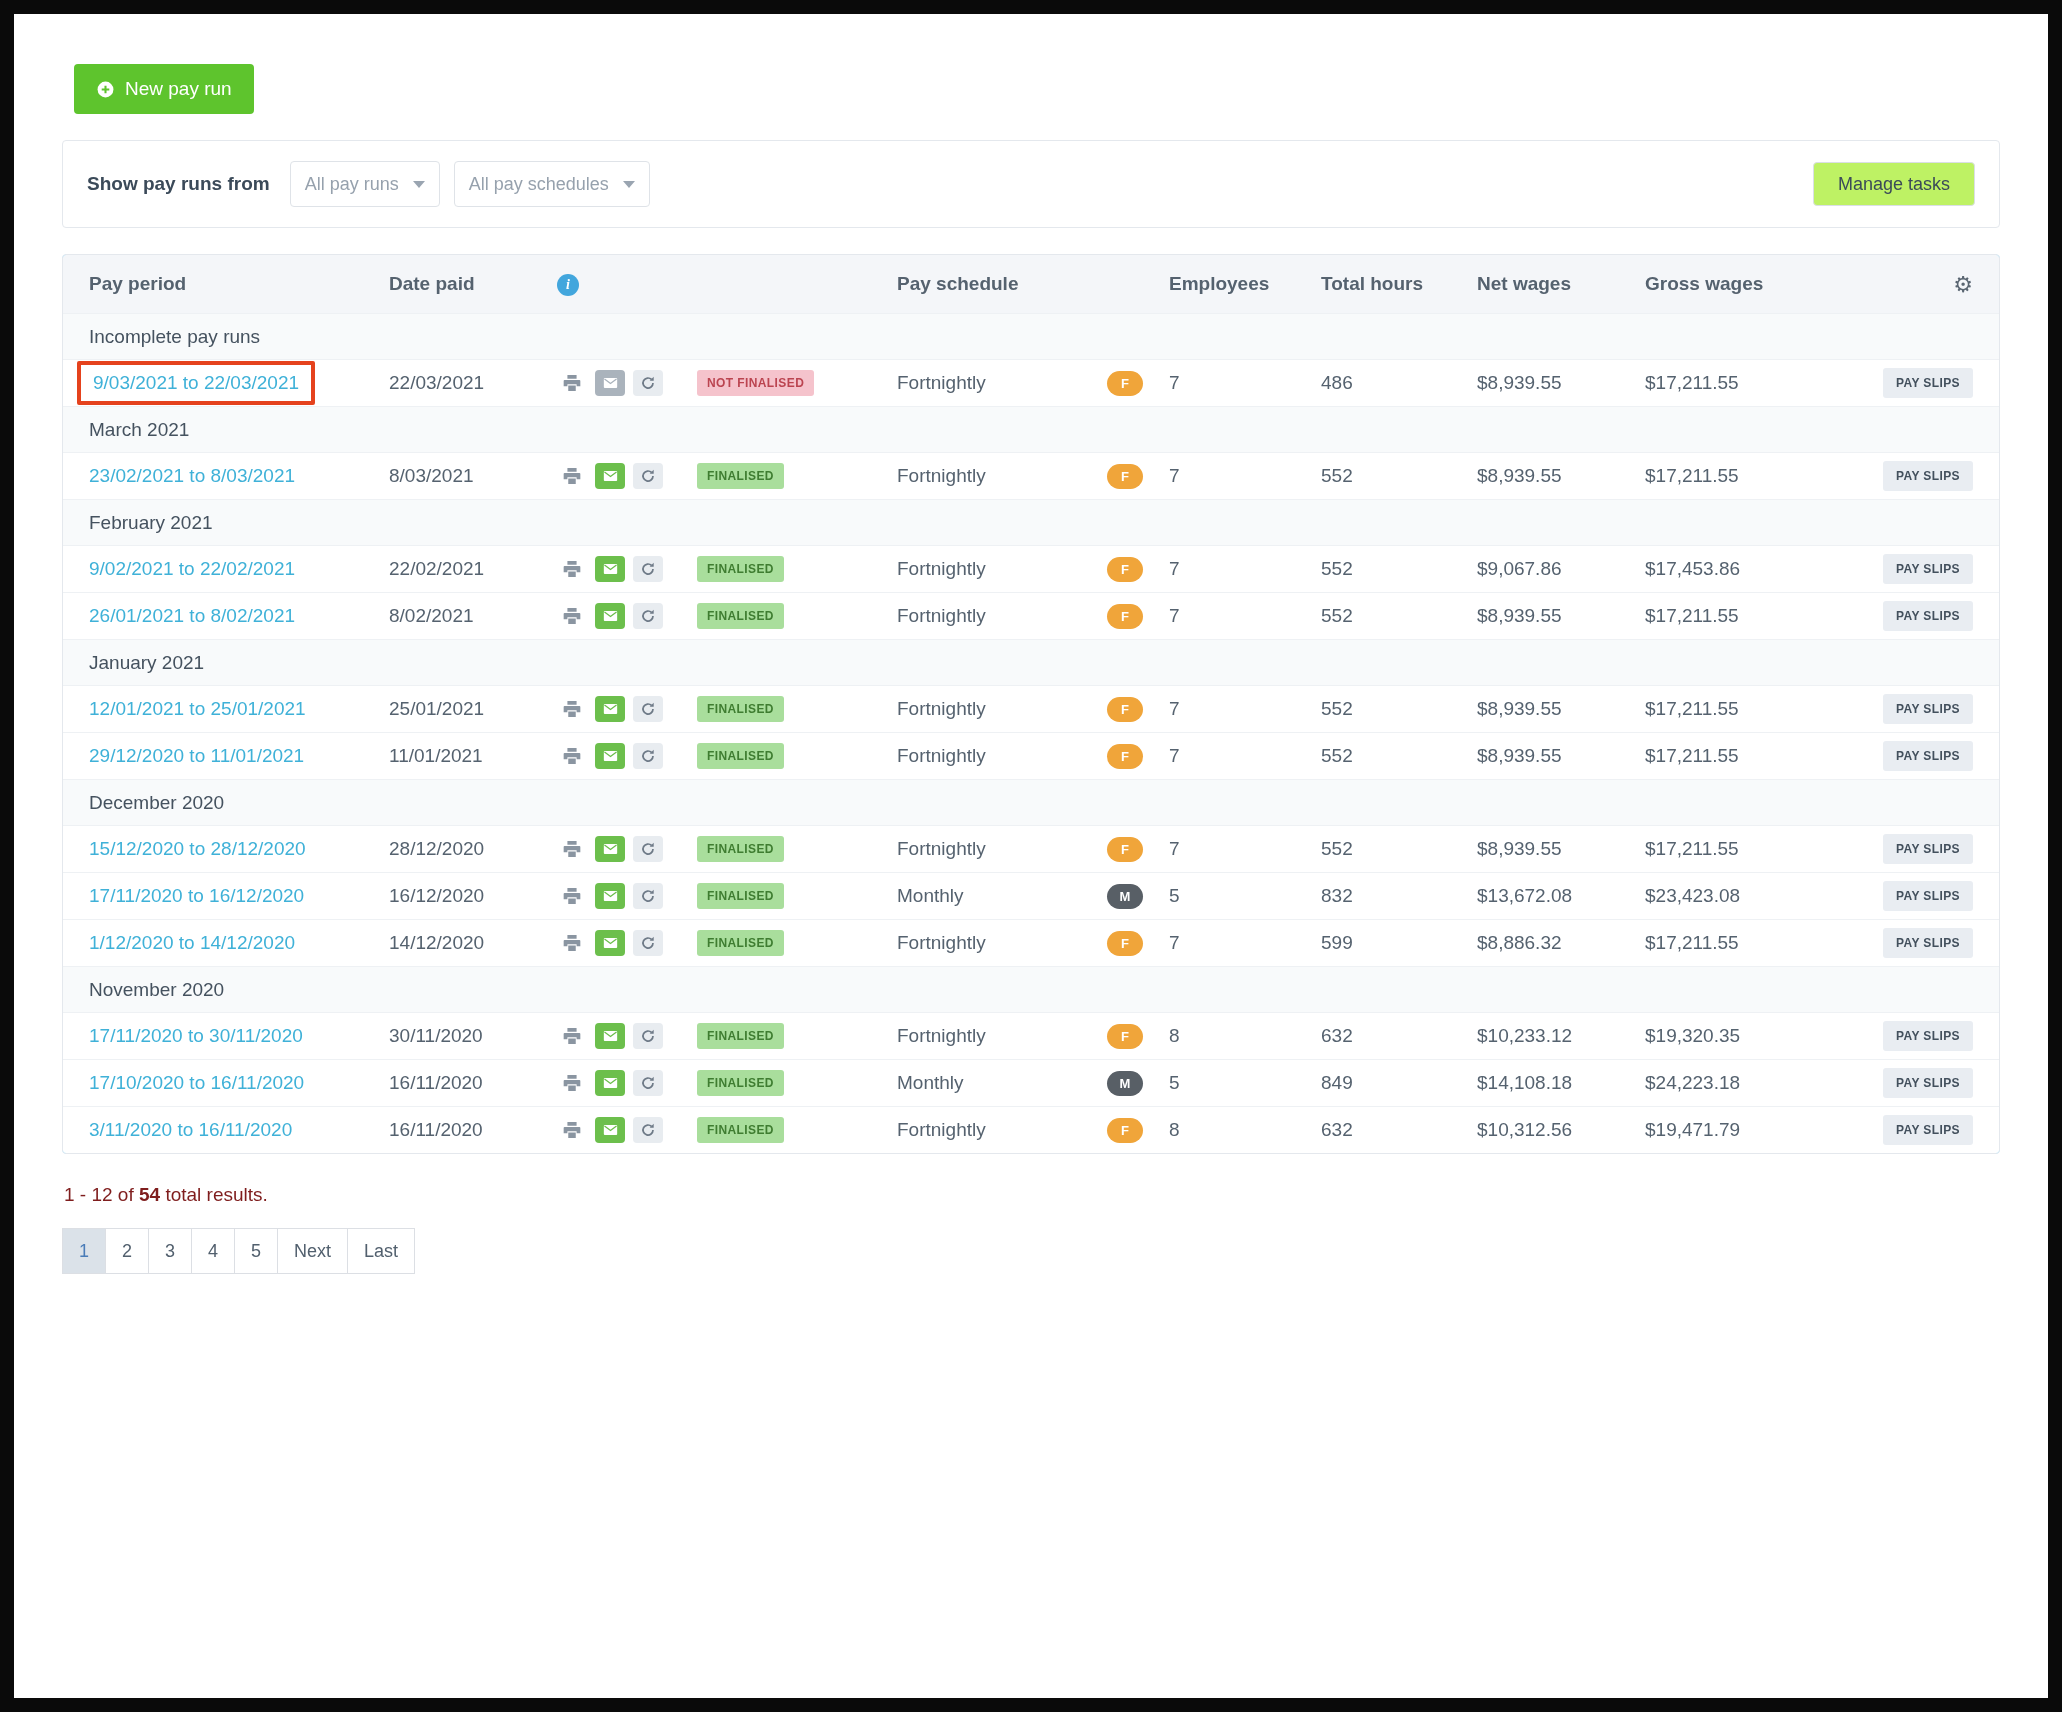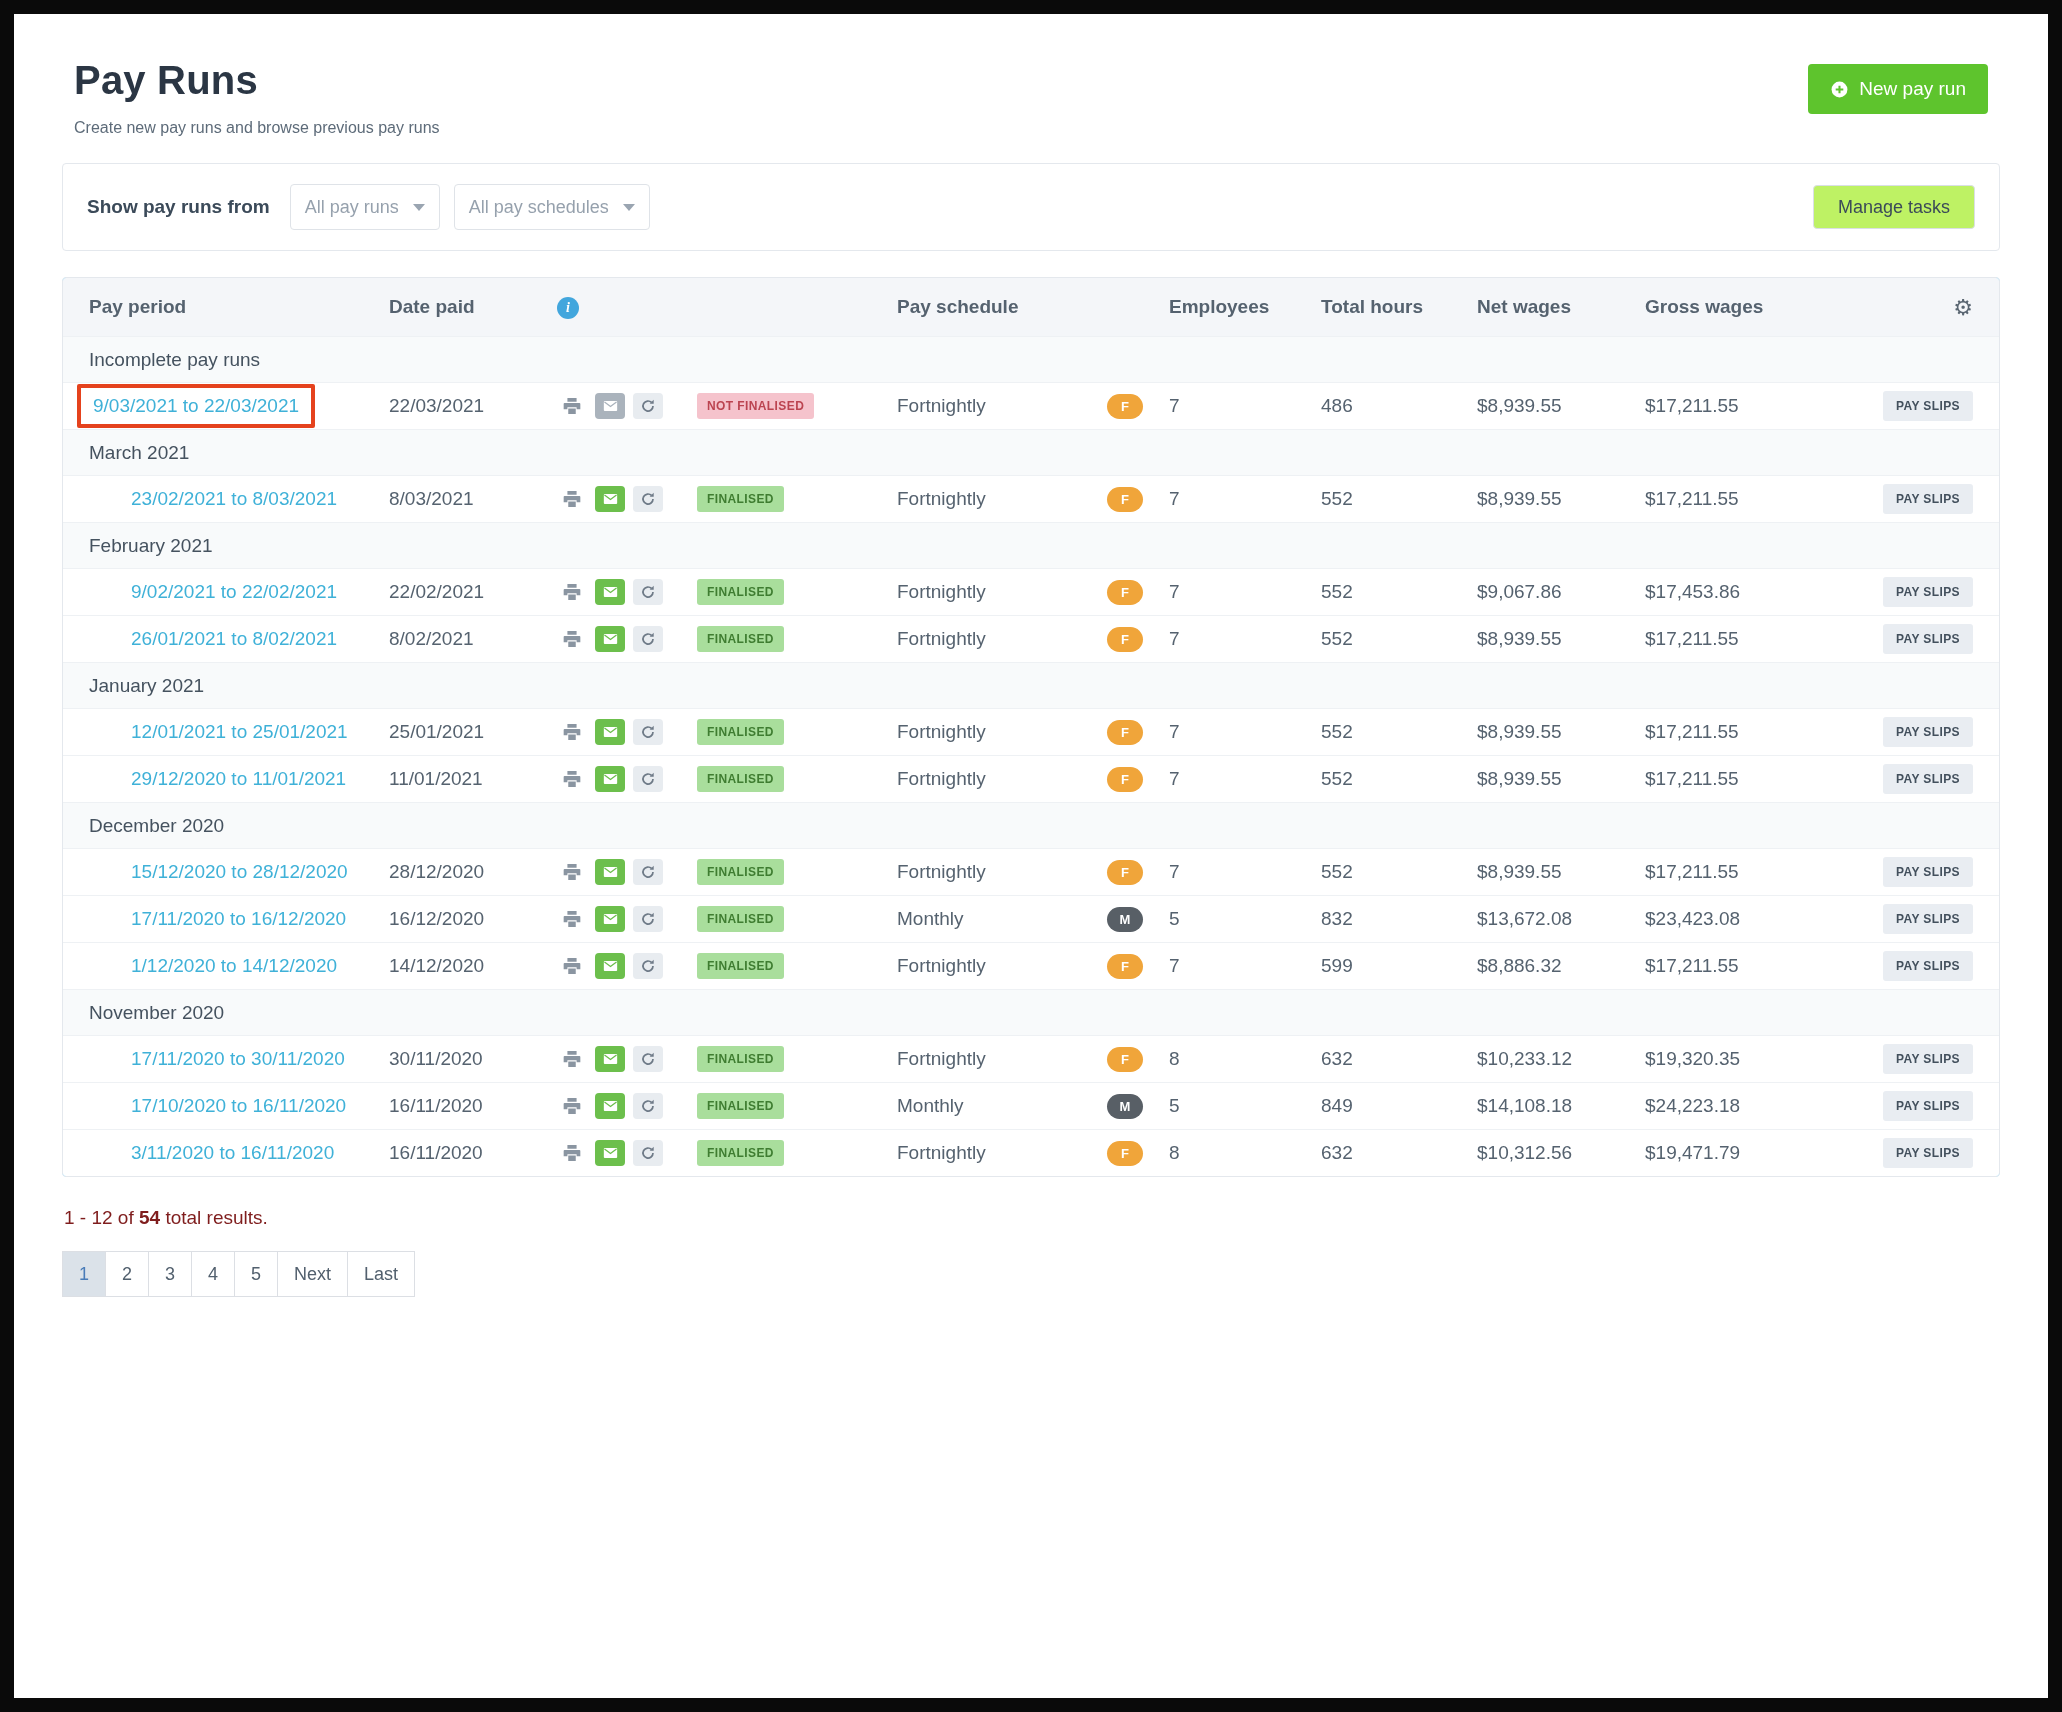--- a/index.html
+++ b/index.html
@@ -47,21 +47,21 @@
     align-items:center; padding:0 26px; }
   .thead { height:58px; background:#f4f6f9; }
   .th { font-size:19px; font-weight:700; color:#35424f; }
   .th-actions { display:flex; justify-content:flex-end; }
   .section-row { height:46px; background:#f8fafb; display:flex; align-items:center; padding:0 26px;
     border-top:1px solid #eef1f4; }
   .section-label { font-size:19px; color:#45525f; }
   .data-row { height:47px; border-top:1px solid #eef1f4; background:#fff; }
   .cell { font-size:19px; color:#55626f; }
   .period-link { color:var(--link); text-decoration:none; font-size:19px; cursor:pointer; }
-  .annot-wrap { display:inline-block;margin-left:42px; }
+  .annot-wrap { display:inline-block; }
   .annot-wrap.annotated { border:4px solid var(--annotation); border-radius:2px;
     padding:7px 12px; margin:-11px -12px; }
 
   .info-icon { display:inline-flex; width:22px; height:22px; border-radius:50%; background:#42a6dd;
     color:#fff; font-size:14px; font-weight:700; font-style:italic; align-items:center;
     justify-content:center; font-family:"Liberation Serif", serif; cursor:pointer; }
   .gear-icon { font-size:22px; color:#5a6672; cursor:pointer; font-family:"DejaVu Sans", sans-serif; }
 
   .c-icons { display:flex; gap:8px; align-items:center; }
   .row-icon { width:30px; height:26px; border-radius:4px; display:inline-flex; align-items:center;
@@ -95,24 +95,20 @@
   .page-btn + .page-btn { margin-left:-1px; }
   .page-btn.active { background:#dbe2e9; color:#4a7cb8; }
 </style>
 </head>
 <body>
 
 <div class="frame">
   <div class="page">
 
     <div class="page-header">
-      <div>
-        <h1 class="page-title">Pay Runs</h1>
-        <div class="page-subtitle">Create new pay runs and browse previous pay runs</div>
-      </div>
       <button class="new-pay-run-btn">
         <span style="display:inline-flex;">
           <svg width="19" height="19" viewBox="0 0 24 24">
               <circle cx="12" cy="12" r="10" fill="#fff"></circle>
               <path d="M12 7.2v9.6M7.2 12h9.6" stroke="#5ec42d" stroke-width="2.6"></path>
             </svg>
         </span>
         <span>New pay run</span>
       </button>
     </div>

